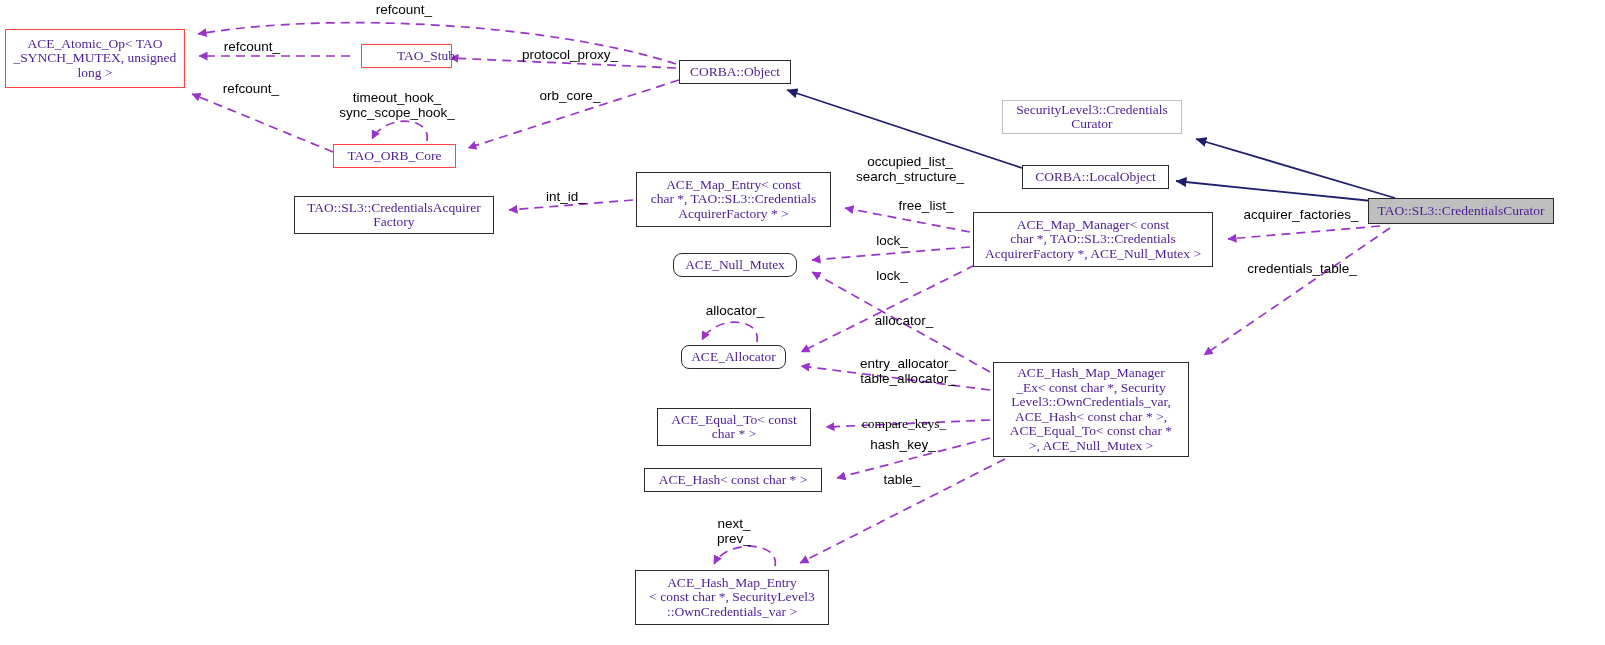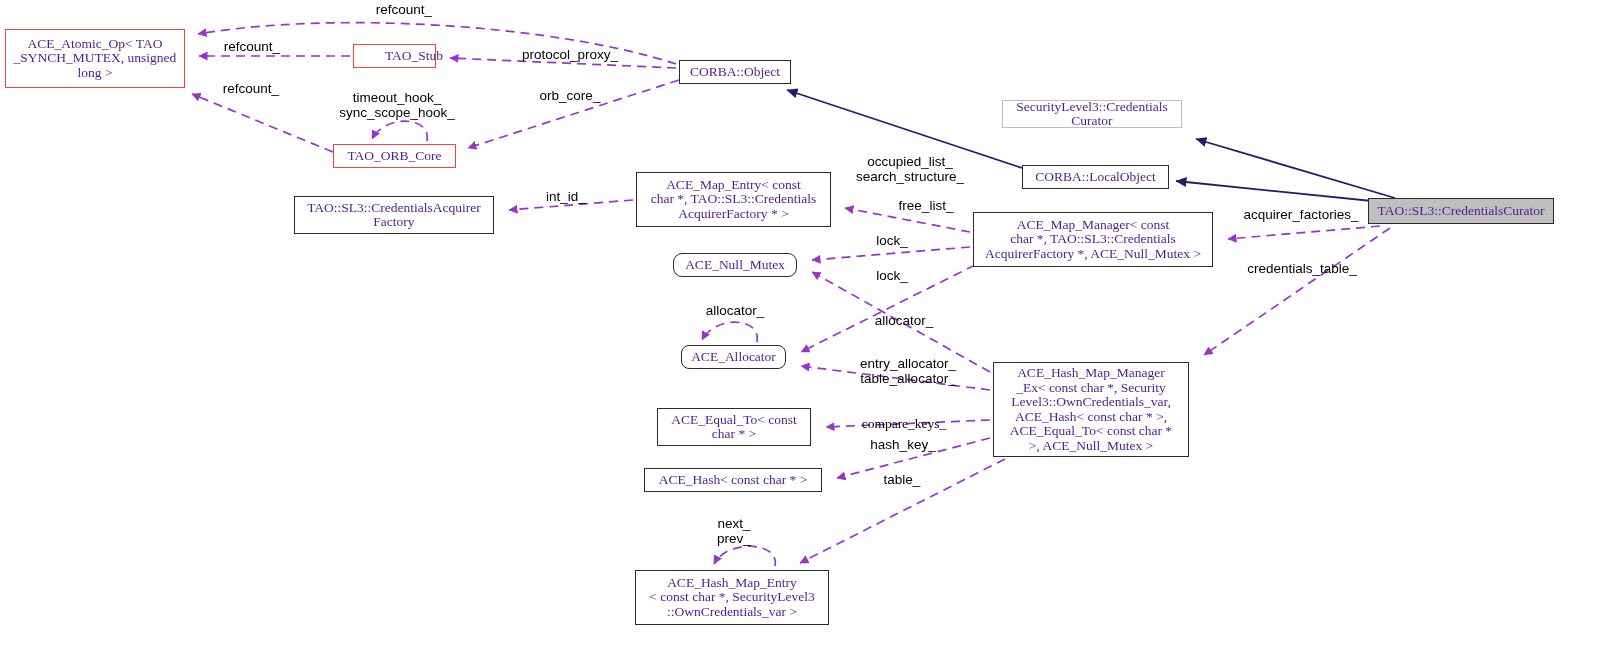--- a/index.html
+++ b/index.html
@@ -130,21 +130,21 @@
       <path d="M1382,202 L1176,181" marker-end="url(#arrI)"></path>
     </g>
   </svg>
 
   <div class="node red" style="left:5px; top:29px; width:180px; height:59px;">
     <span>ACE_Atomic_Op&lt; TAO
 _SYNCH_MUTEX, unsigned
 long &gt;</span>
   </div>
 
-  <div class="node red" style="left:353px; top:44px; width:83px; height:24px;padding-left:44px;">
+  <div class="node red" style="left:361px; top:44px; width:91px; height:24px;padding-left:44px;">
     <span>TAO_Stub</span>
   </div>
 
   <div class="node red" style="left:333px; top:144px; width:123px; height:24px;">
     <span>TAO_ORB_Core</span>
   </div>
 
   <div class="node thick" style="left:679px; top:60px; width:112px; height:24px;">
     <span>CORBA::Object</span>
   </div>
@@ -153,21 +153,21 @@
     <span>TAO::SL3::CredentialsAcquirer
 Factory</span>
   </div>
 
   <div class="node thick" style="left:636px; top:172px; width:195px; height:55px;">
     <span>ACE_Map_Entry&lt; const
 char *, TAO::SL3::Credentials
 AcquirerFactory * &gt;</span>
   </div>
 
-  <div class="node gray-border" style="left:1002px; top:100px; width:180px; height:28px;">
+  <div class="node gray-border" style="left:1002px; top:100px; width:180px; height:34px;">
     <span>SecurityLevel3::Credentials
 Curator</span>
   </div>
 
   <div class="node thick" style="left:1022px; top:165px; width:147px; height:24px;">
     <span>CORBA::LocalObject</span>
   </div>
 
   <div class="node highlight" style="left:1368px; top:198px; width:186px; height:26px;">
     <span>TAO::SL3::CredentialsCurator</span>

